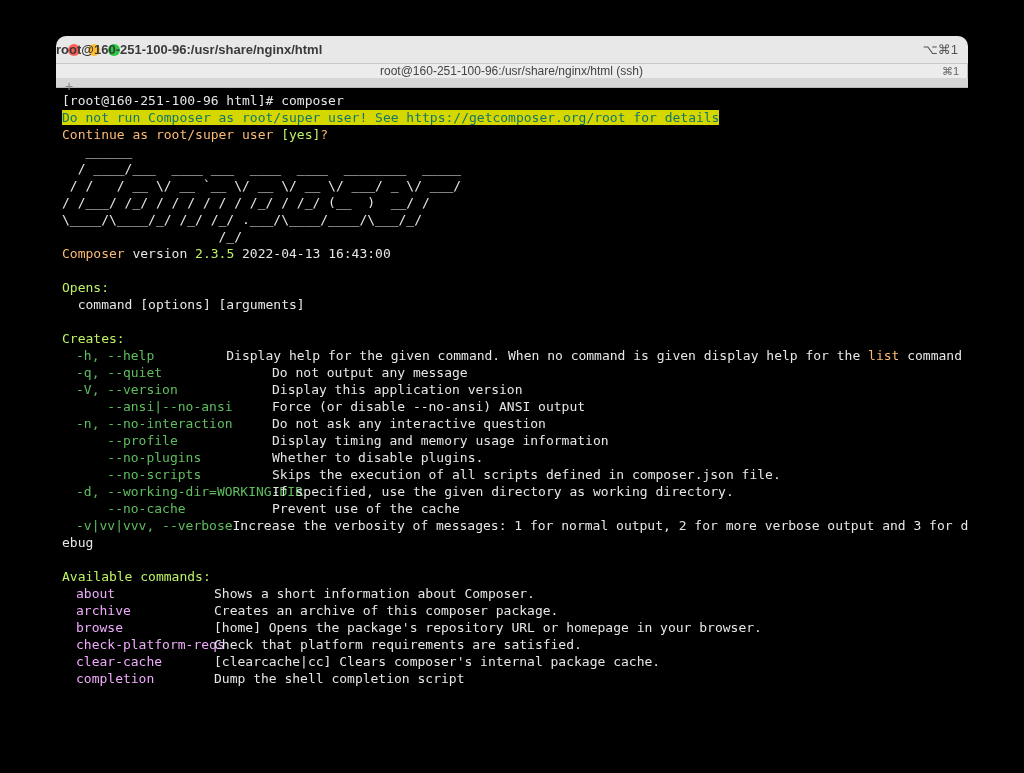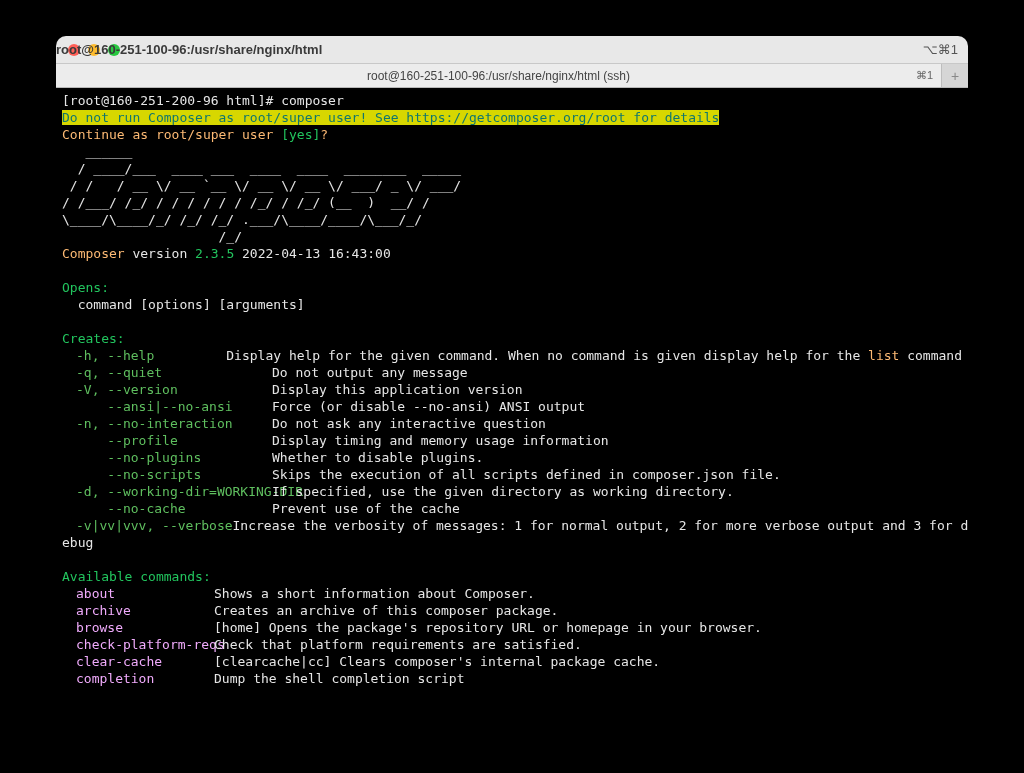--- a/index.html
+++ b/index.html
@@ -56,20 +56,21 @@
     font-size: 13px;
     color: #555;
   }
   .tabbar {
     height: 24px;
     background: #d6d6d6;
     display: flex;
     font-family: -apple-system, BlinkMacSystemFont, sans-serif;
     font-size: 12px;
     border-bottom: 1px solid #b8b8b8;
+    flex-direction: column;
   }
   .tab {
     flex: 1;
     display: flex;
     align-items: center;
     justify-content: center;
     position: relative;
     color: #444;
     border-right: 1px solid #bdbdbd;
     cursor: pointer;
@@ -93,21 +94,21 @@
   .term {
     background: #000;
     color: #e6e6e6;
     padding: 4px 6px 6px 6px;
     font-size: 13px;
     line-height: 17px;
     white-space: pre;
     overflow: hidden;
     height: calc(100% - 52px);
   }
-  .yellow { color: #22c55e; }
+  .yellow { color: #bef264; }
   .green  { color: #fdba74; }
   .hl     { background: #d7d700; color: #0f766e; }
   .row { display: flex; }
   .opt-flag { color: #5fbf5f; display: inline-block; width: 210px; padding-left: 14px; }
   .cmd-name { color: #f0abfc; display: inline-block; width: 152px; padding-left: 14px; }
 </style>
 </head>
 <body>
 
 <div class="window">
@@ -123,21 +124,21 @@
   </div>
 
   <div class="tabbar">
     <div class="tab active">
       <span>root@160-251-100-96:/usr/share/nginx/html (ssh)</span>
       <span class="tab-shortcut">⌘1</span>
     </div>
     <div class="tab-add">+</div>
   </div>
 
-  <div class="term"><span>[root@160-251-200-96 html]# </span><span>composer</span>
+  <div class="term"><span>[root@160-251-100-96 html]# </span><span>composer</span>
 <span class="hl">Do not run Composer as root/super user! See https://getcomposer.org/root for details</span>
 <span class="green">Continue as root/super user </span><span class="yellow">[yes]</span><span class="green">?</span>
 <span>   ______
   / ____/___  ____ ___  ____  ____  ________  _____
  / /   / __ \/ __ `__ \/ __ \/ __ \/ ___/ _ \/ ___/
 / /___/ /_/ / / / / / / /_/ / /_/ (__  )  __/ /
 \____/\____/_/ /_/ /_/ .___/\____/____/\___/_/
                     /_/</span>
 <span class="green">Composer</span><span> version </span><span class="yellow">2.3.5</span><span> 2022-04-13 16:43:00</span>
 

